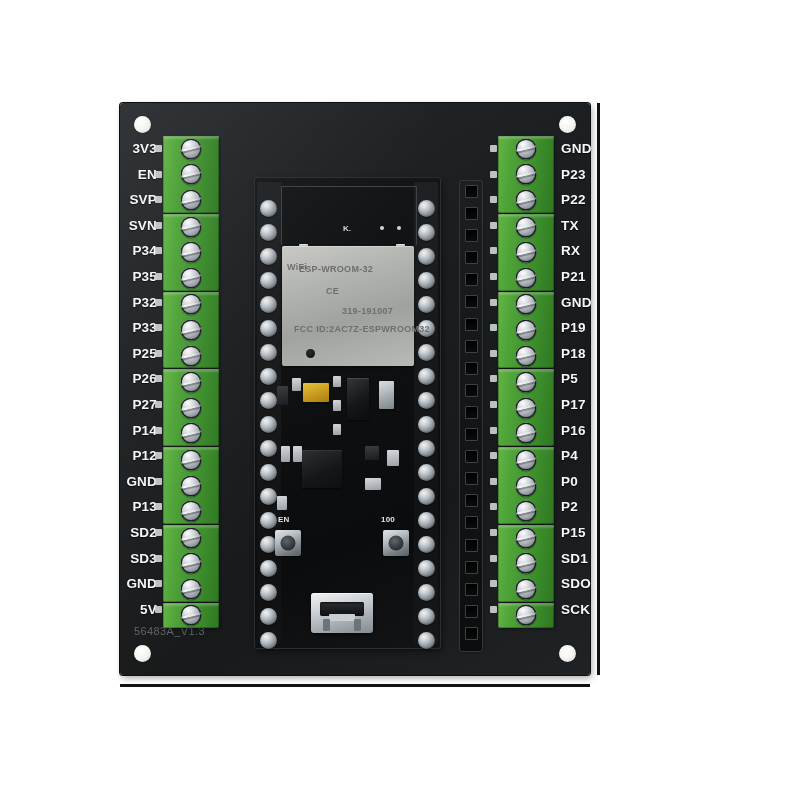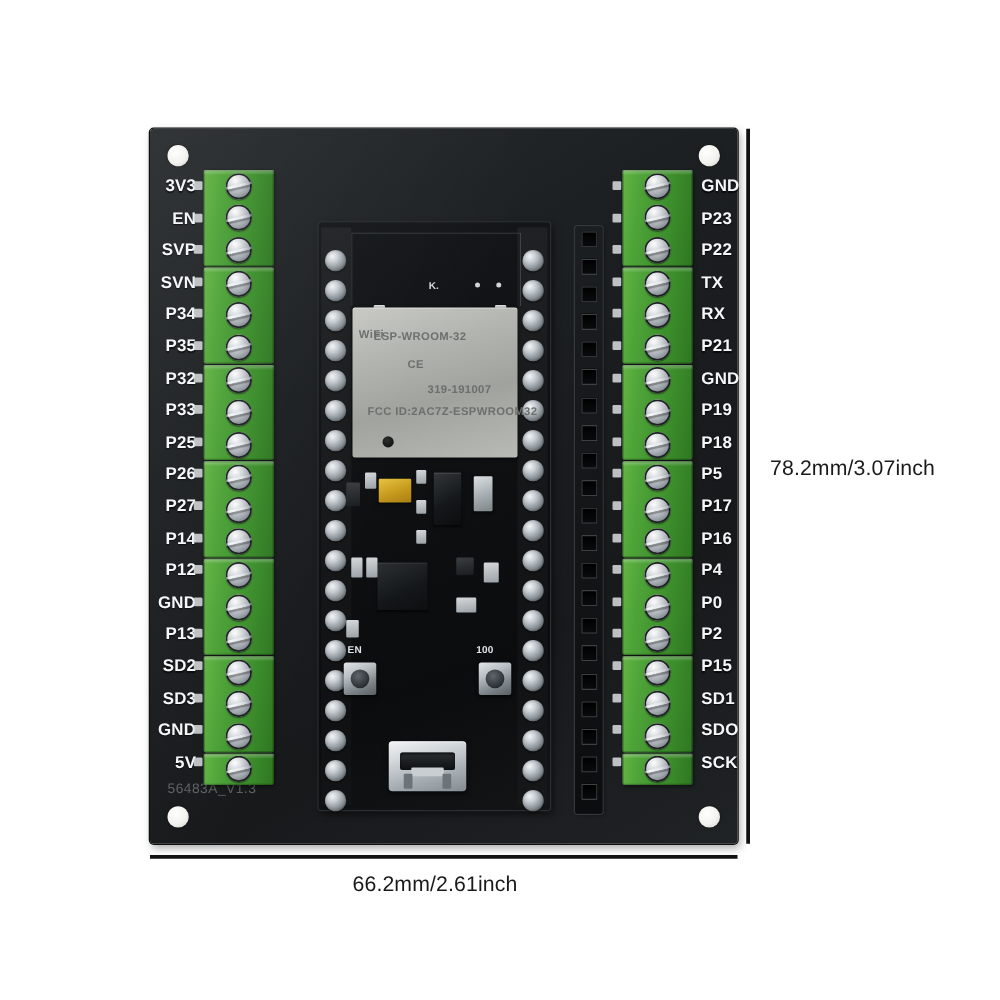--- a/index.html
+++ b/index.html
@@ -233,24 +233,22 @@
     box-shadow:inset 0 0 0 1px #3c4144, inset 0 1px 2px #000;
     border-radius:1px;
   }
 </style>
 </head>
 <body>
 
 <div class="stage">
 
   <div class="dim-line-v"></div>
-  <div class="dim-label v">78.2mm/3.07inch</div>
 
   <div class="dim-line-h"></div>
-  <div class="dim-label h">66.2mm/2.61inch</div>
 
   <div class="board">
 
     <div class="mount-hole mh-tl"></div>
     <div class="mount-hole mh-tr"></div>
     <div class="mount-hole mh-bl"></div>
     <div class="mount-hole mh-br"></div>
 
     <div class="silk-rev">56483A_V1.3</div>
 

